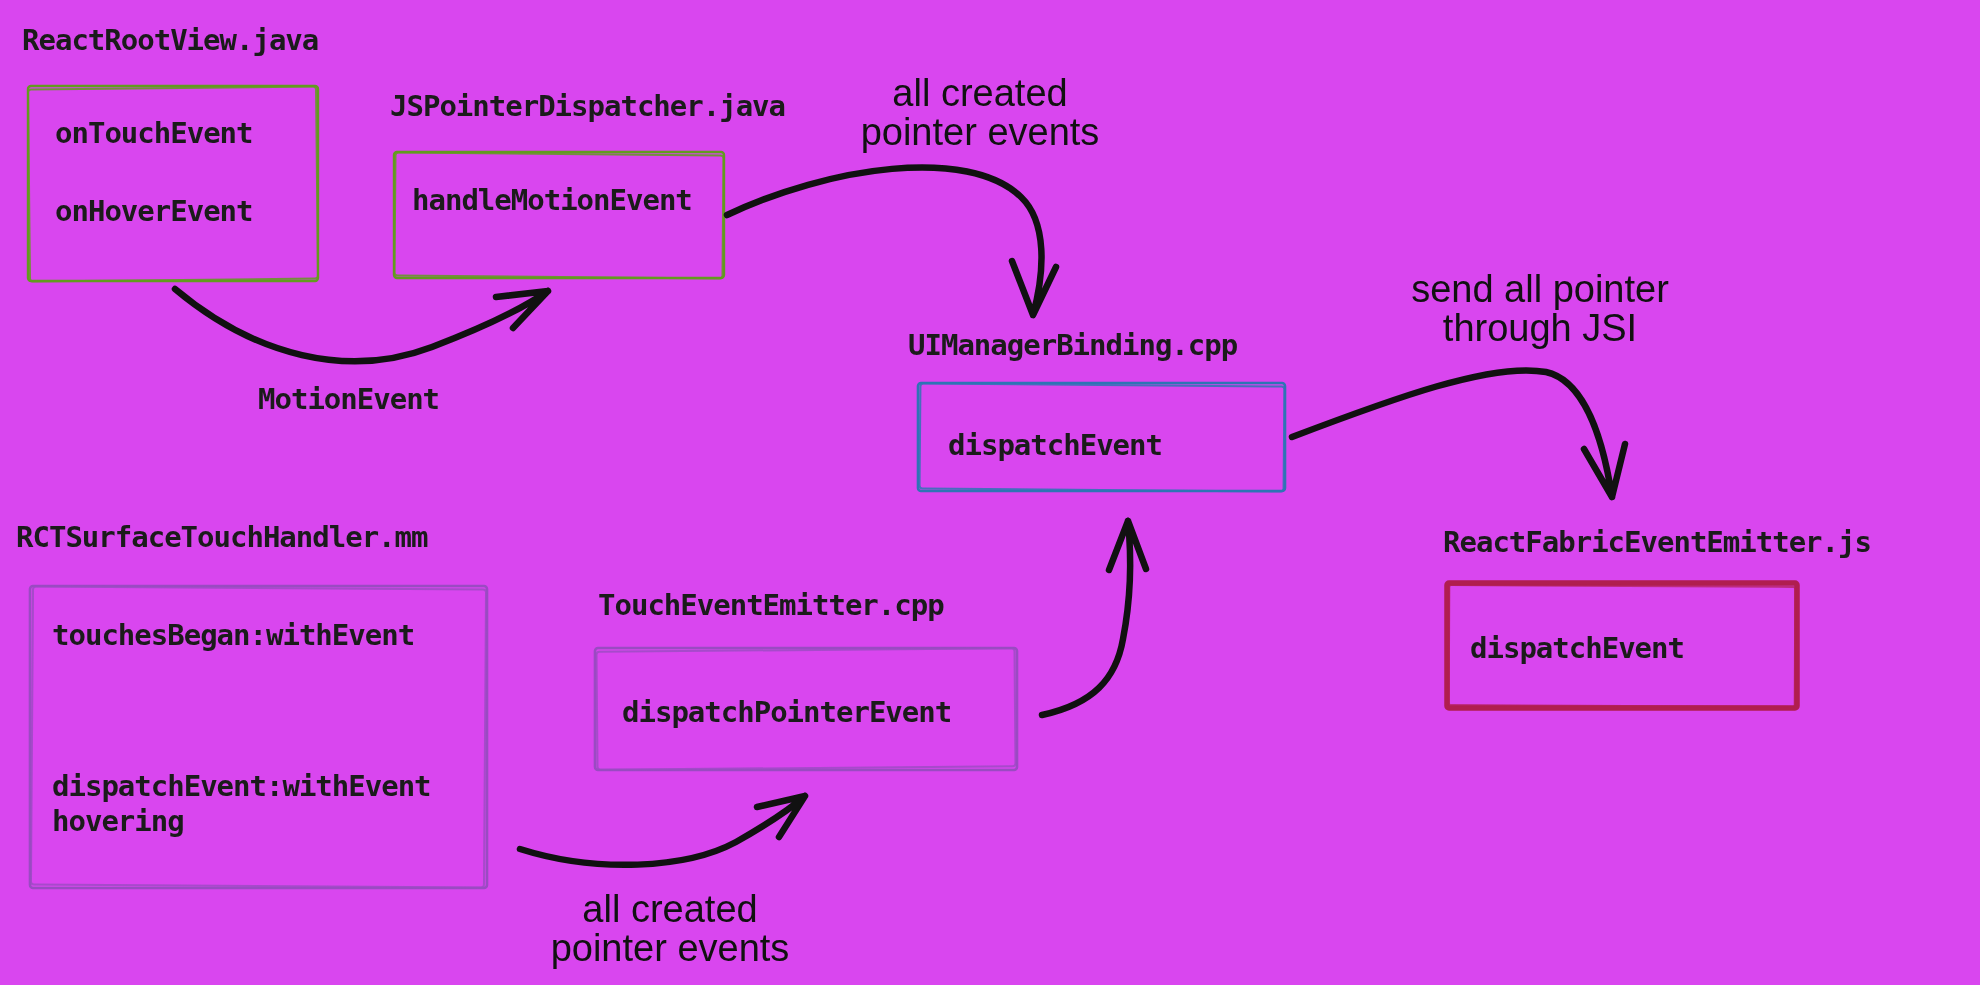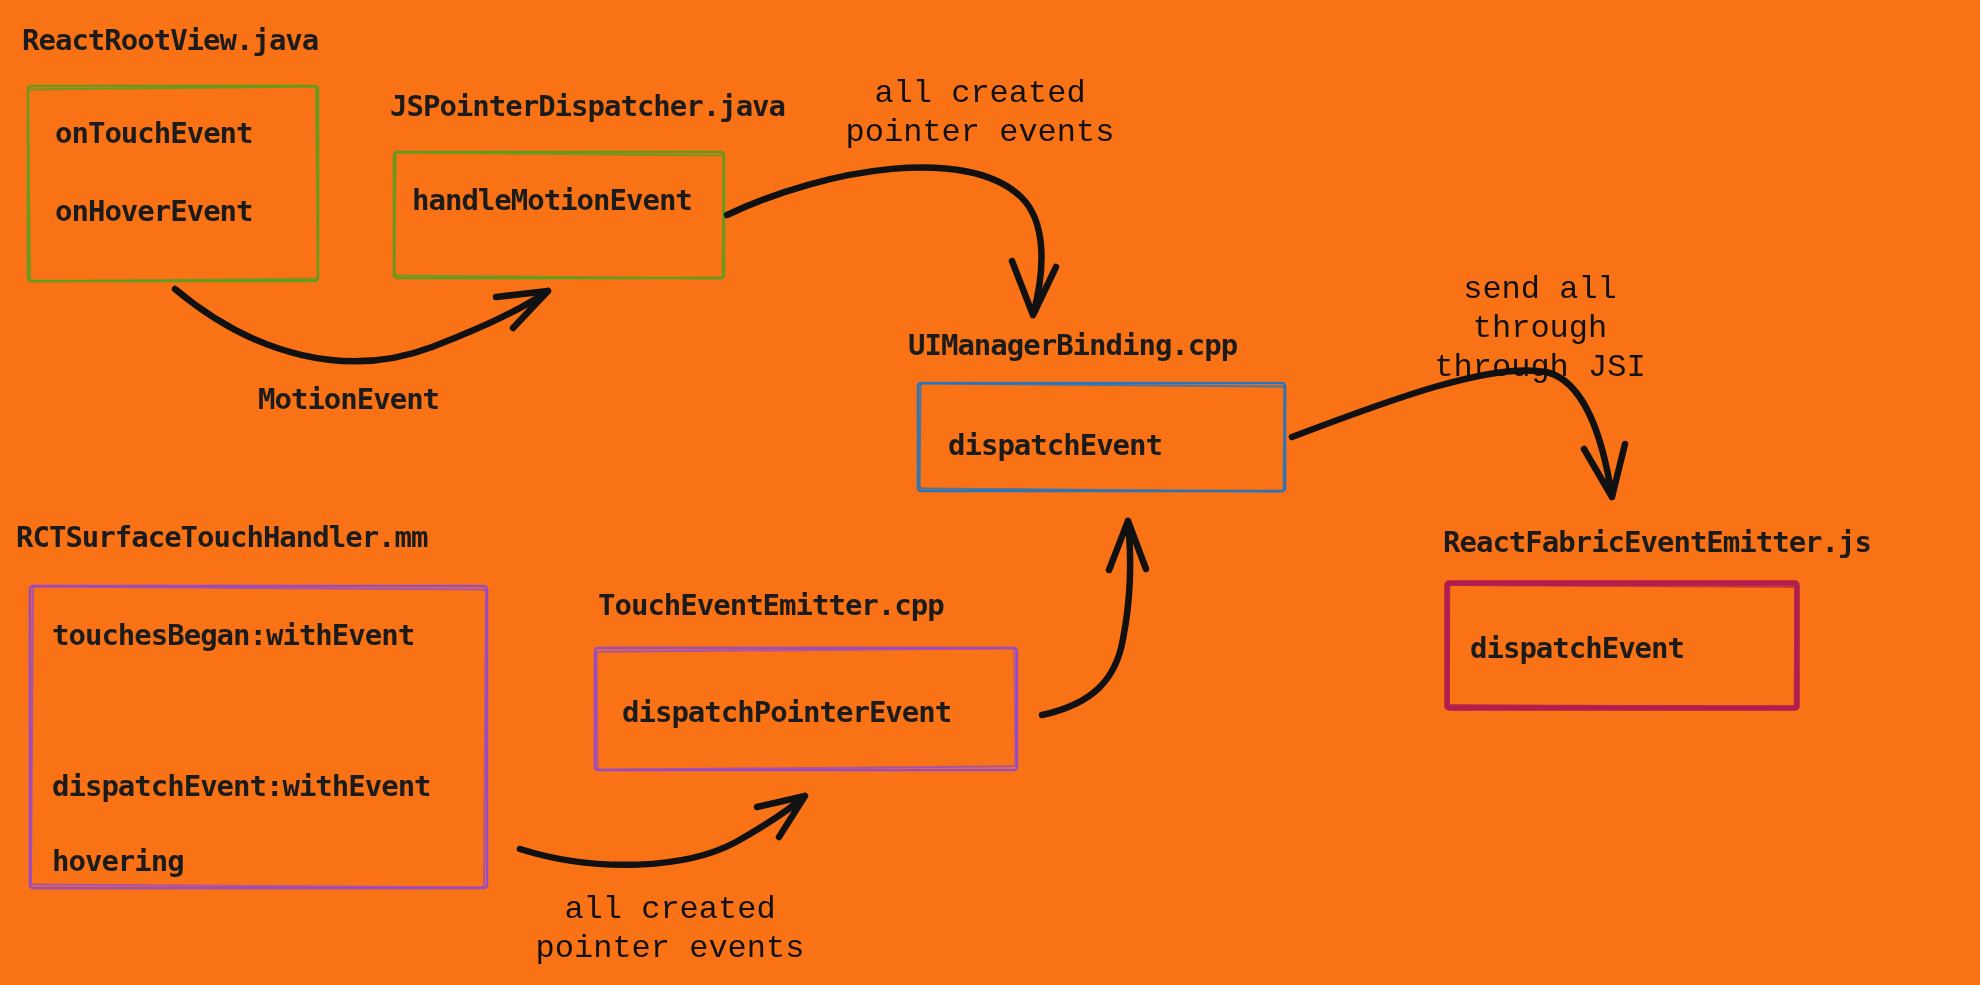--- a/index.html
+++ b/index.html
@@ -4,21 +4,21 @@
 <style>
   html, body {
     margin: 0;
     padding: 0;
     background: #ffffff;
   }
   .canvas {
     position: relative;
     width: 1980px;
     height: 985px;
-    background: #f97316;
+    background: #d946ef;
     overflow: hidden;
     font-family: "DejaVu Sans Mono", monospace;
   }
   svg.shapes {
     position: absolute;
     left: 0; top: 0;
     width: 1980px;
     height: 985px;
   }
   .lbl {
@@ -27,23 +27,23 @@
     color: #1b1b1b;
   }
   .mono {
     font-family: "DejaVu Sans Mono", "Liberation Mono", monospace;
     font-weight: bold;
     font-size: 29px;
     line-height: 1;
     letter-spacing: -1px;
   }
   .sans {
-    font-family: Liberation Mono, monospace;
+    font-family: Liberation Sans, sans-serif;
     font-weight: 400;
-    font-size: 32px;
+    font-size: 38px;
     line-height: 39px;
     text-align: center;
     color: #111111;
   }
   .annot { position: absolute; }
 </style>
 </head>
 <body>
 
 <div class="canvas">
@@ -102,33 +102,33 @@
   <div class="lbl mono" style="left:55px; top:197px;">onHoverEvent</div>
 
   <div class="lbl mono" style="left:412px; top:186px;text-align:right;">handleMotionEvent</div>
 
   <div class="lbl mono" style="left:948px; top:431px;">dispatchEvent</div>
 
   <div class="lbl mono" style="left:1470px; top:634px;">dispatchEvent</div>
 
   <div class="lbl mono" style="left:52px; top:621px;">touchesBegan:withEvent</div>
   <div class="lbl mono" style="left:52px; top:772px;">dispatchEvent:withEvent</div>
-  <div class="lbl mono" style="left:52px; top:847px;">hovering</div>
+  <div class="lbl mono" style="left:52px; top:807px;">hovering</div>
 
   <div class="lbl mono" style="left:622px; top:698px;">dispatchPointerEvent</div>
 
   <div class="lbl mono" style="left:258px; top:385px;">MotionEvent</div>
 
   <div class="annot sans" style="left:845px; top:74px; width:270px;">
     <div>all created</div>
     <div>pointer events</div>
   </div>
 
   <div class="annot sans" style="left:1400px; top:270px; width:280px;">
-    <div>send all through</div>
+    <div>send all pointer</div>
     <div>through JSI</div>
   </div>
 
   <div class="annot sans" style="left:535px; top:890px; width:270px;">
     <div>all created</div>
     <div>pointer events</div>
   </div>
 
 </div>
 

